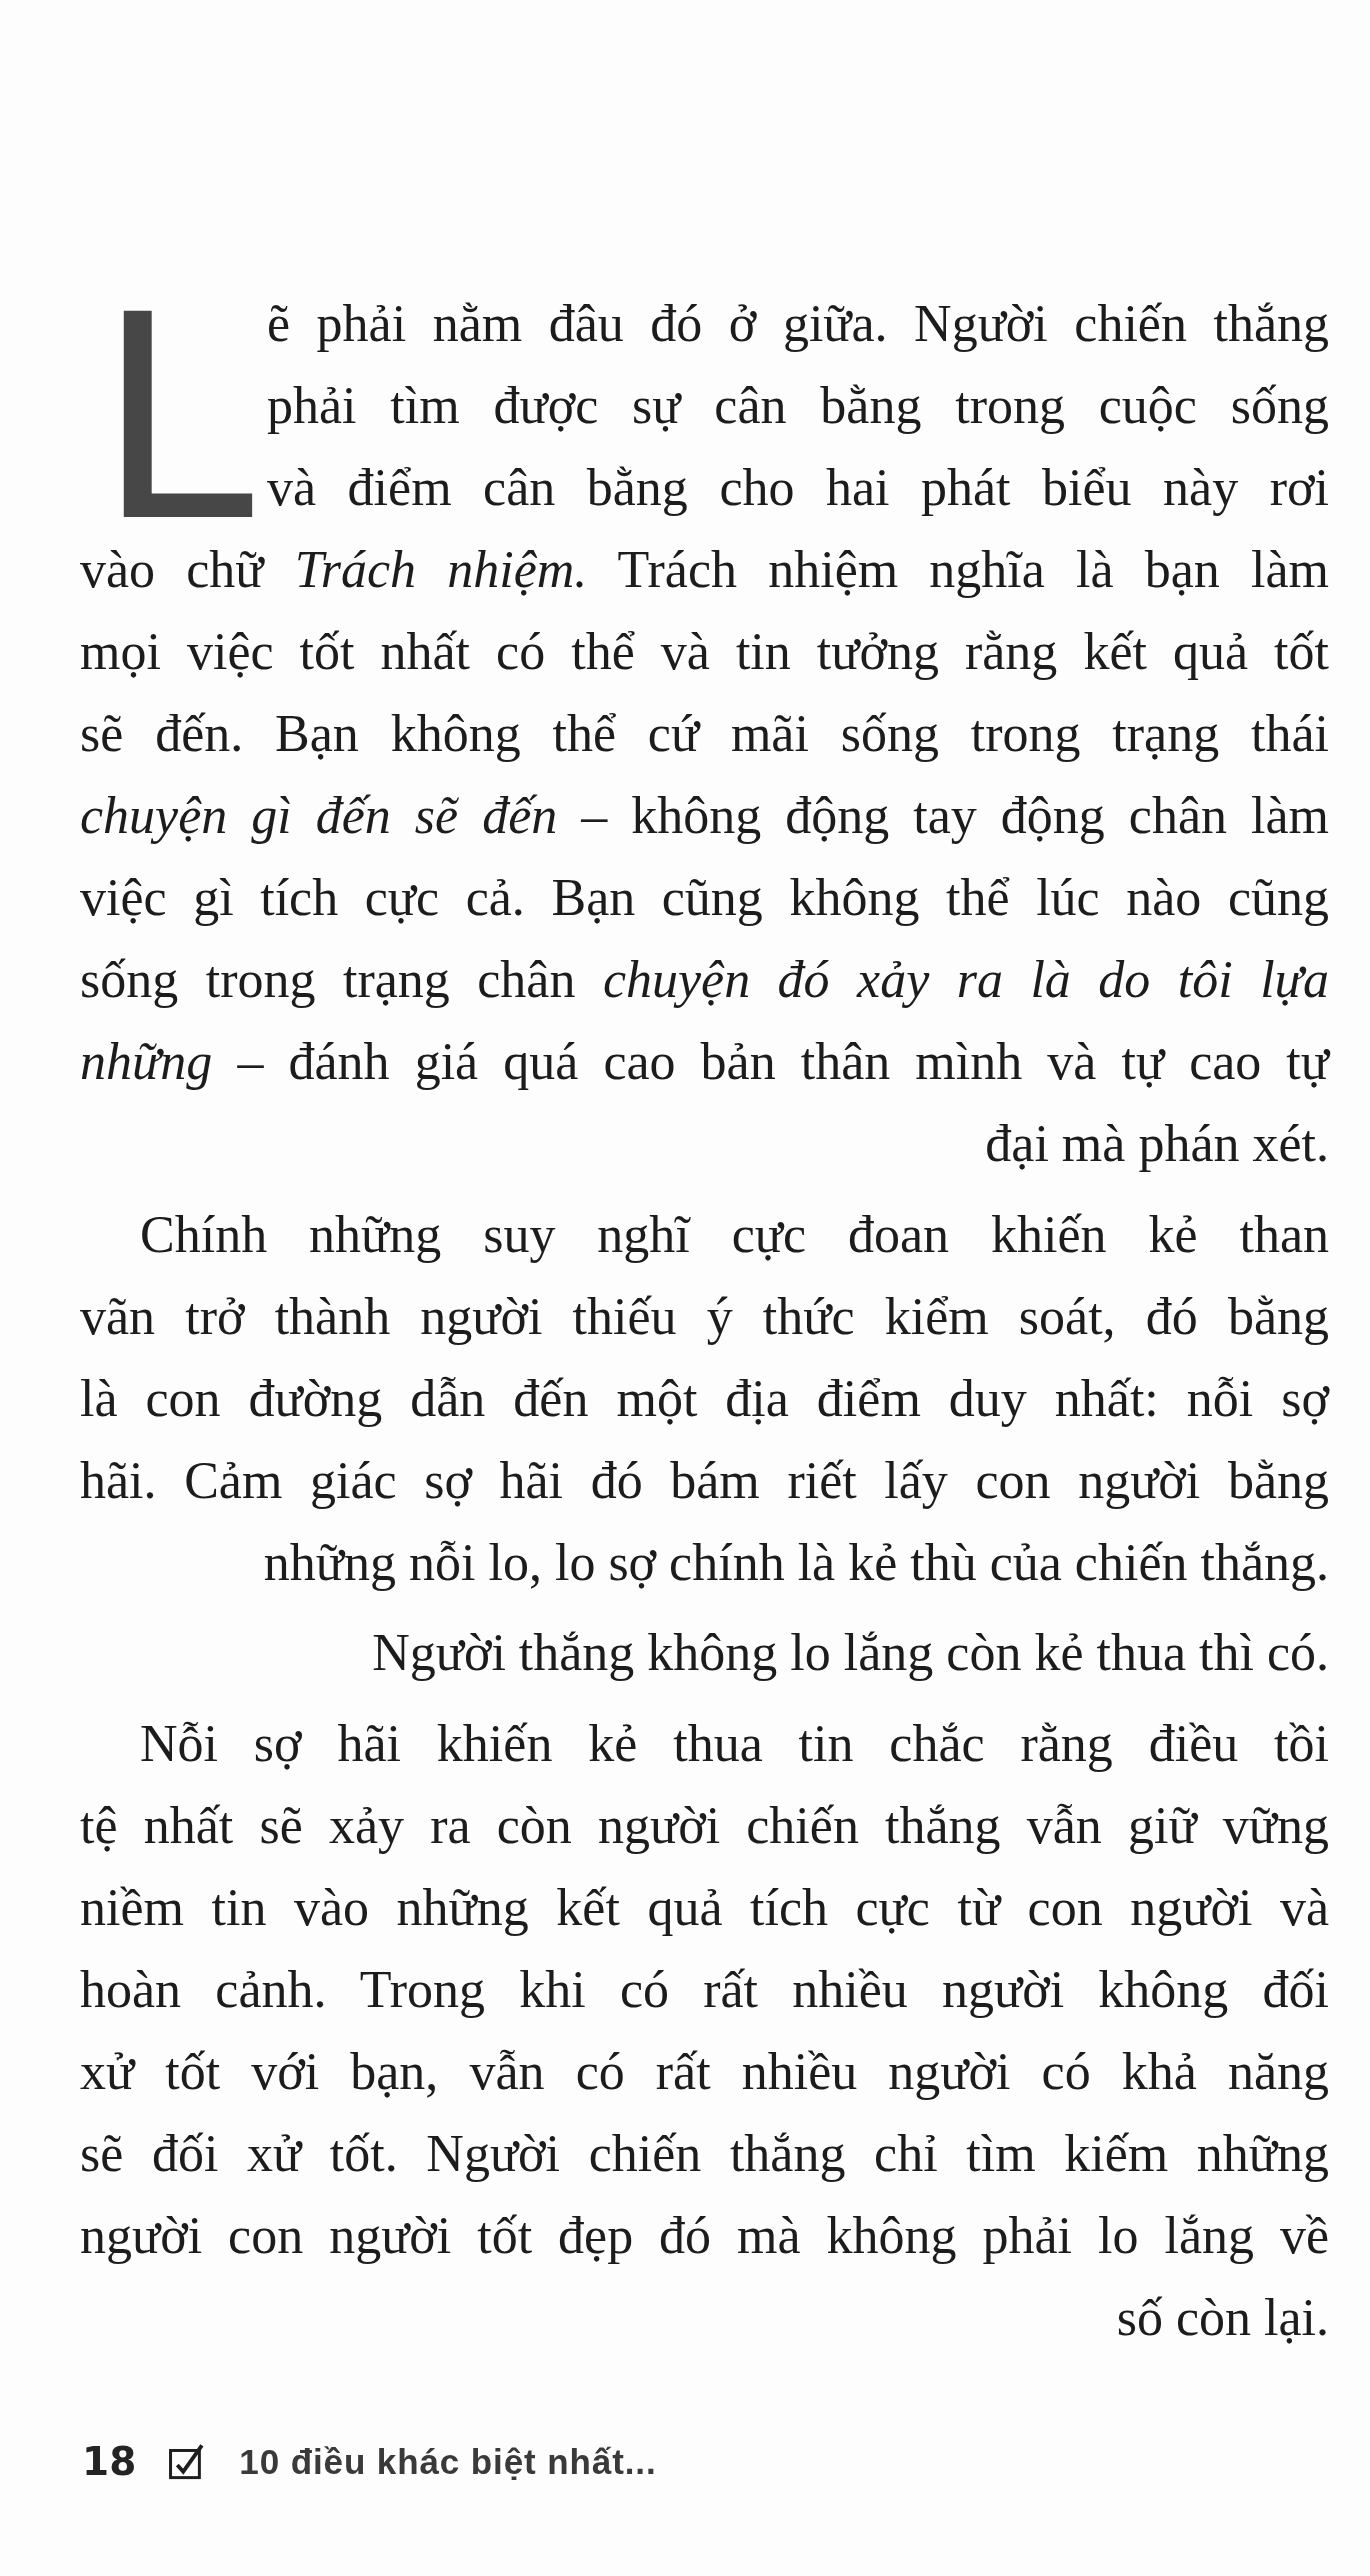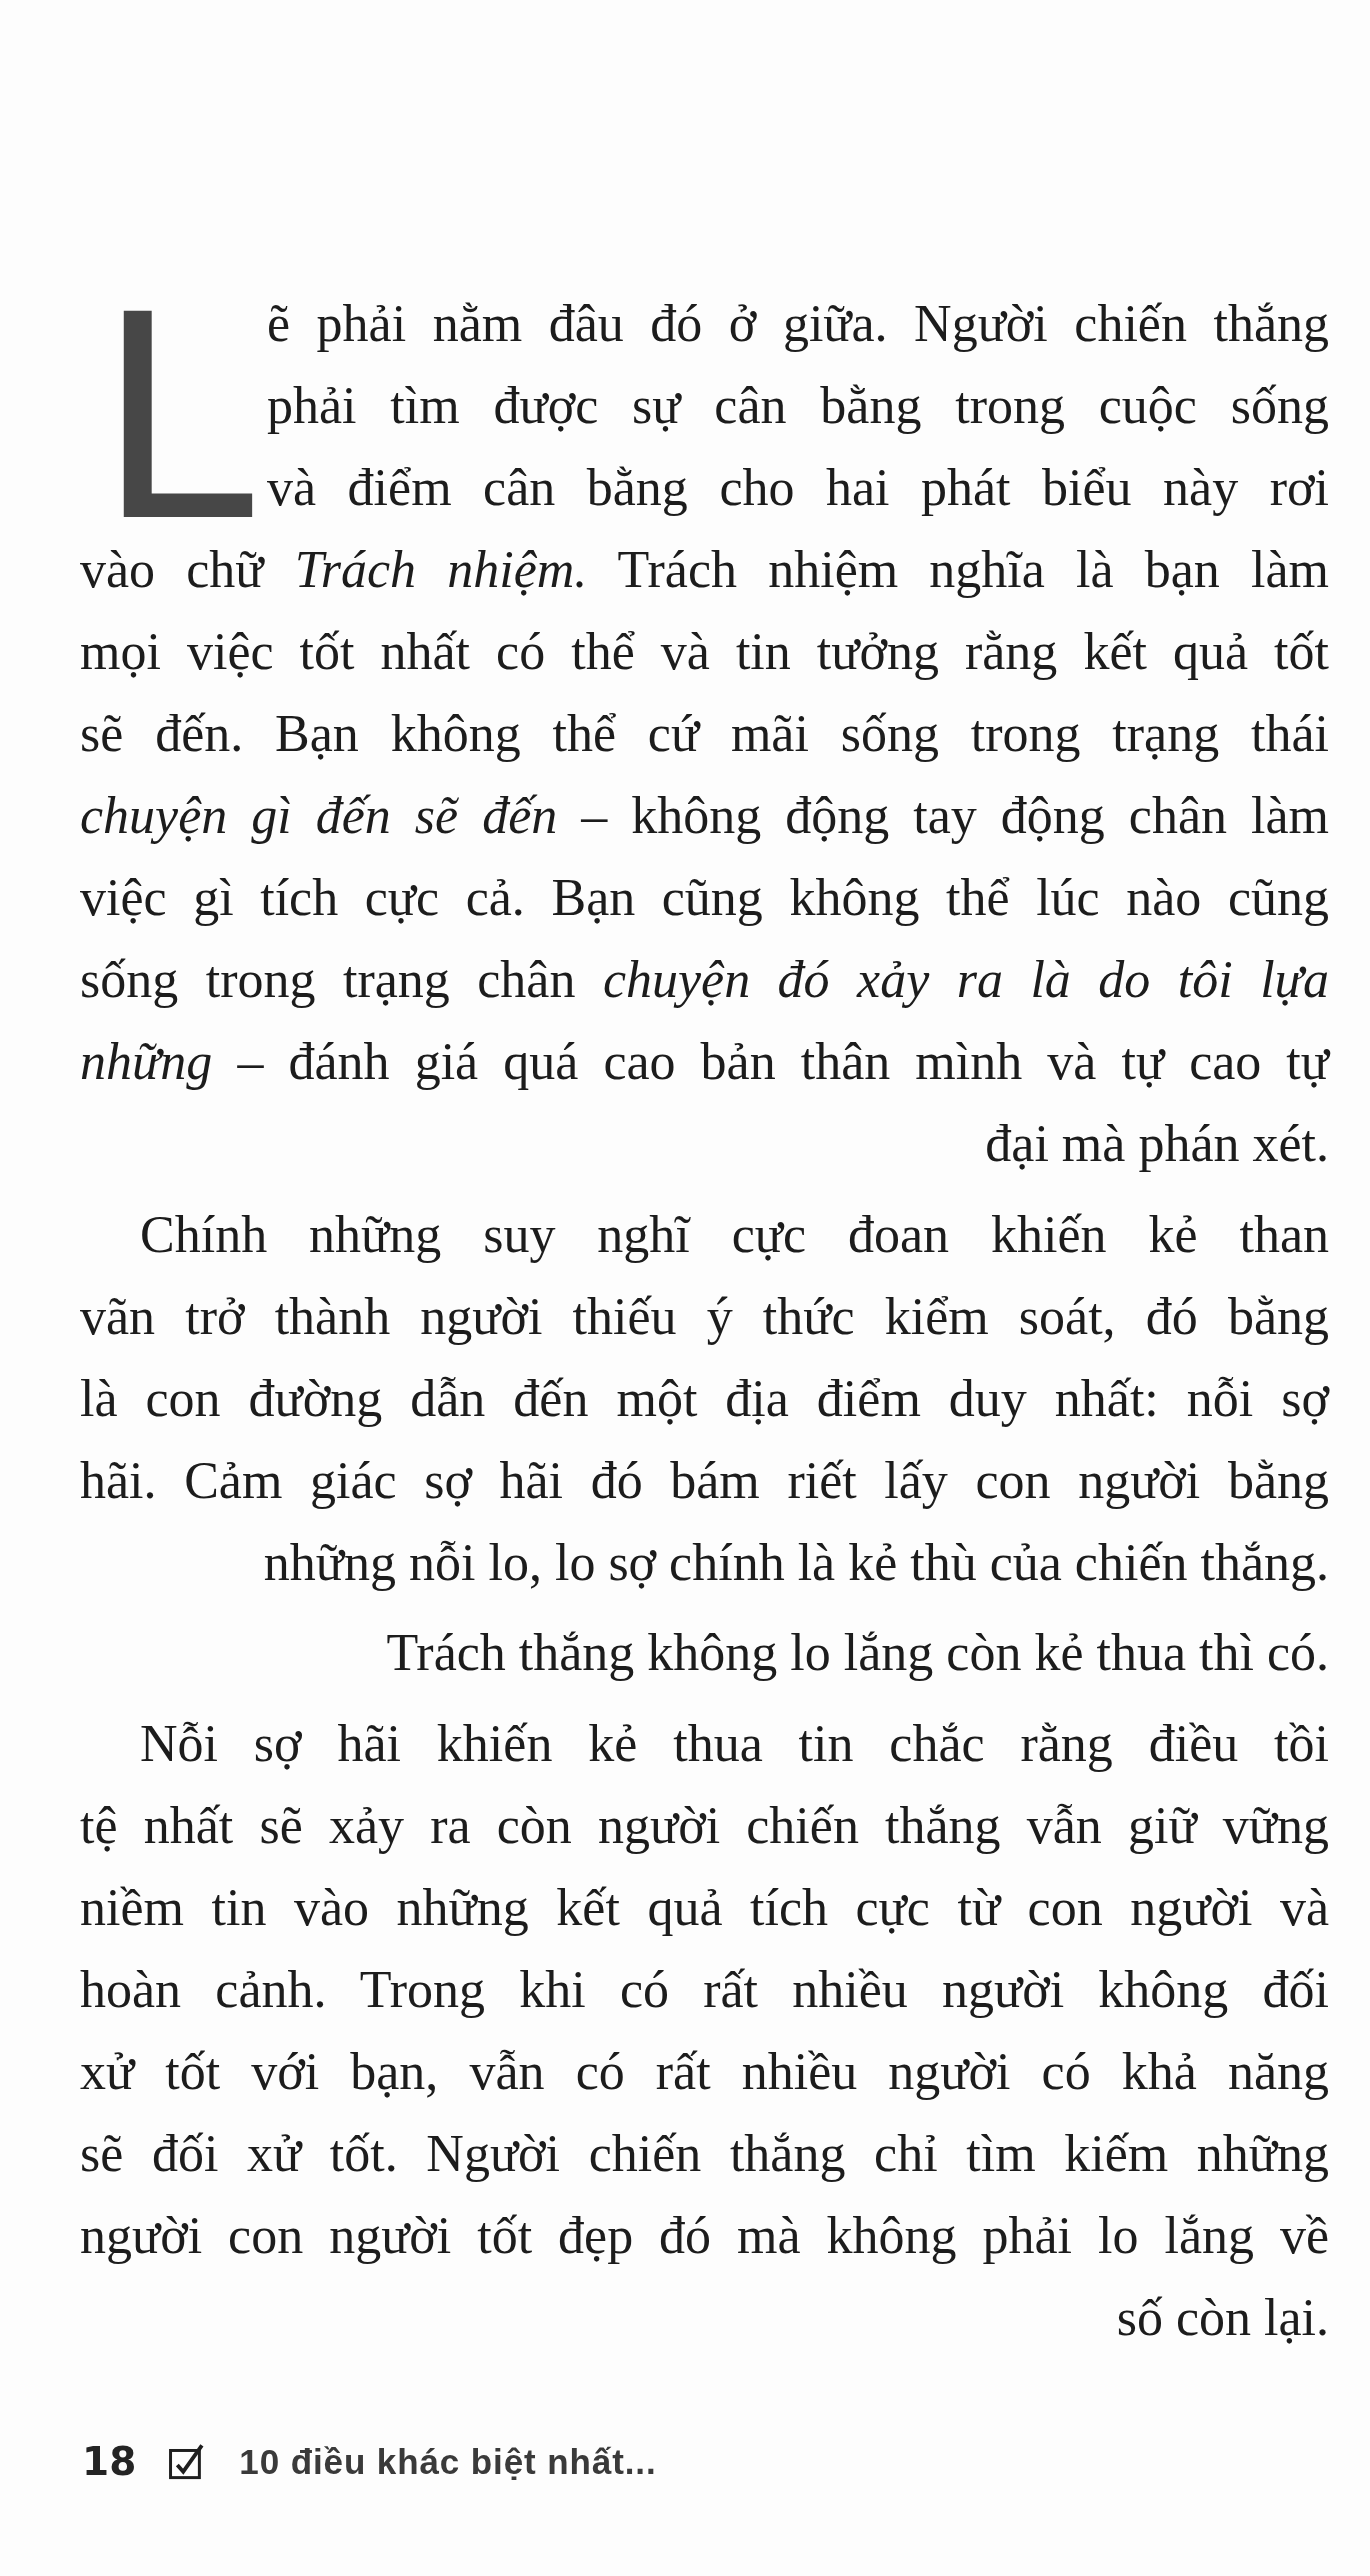--- a/index.html
+++ b/index.html
@@ -92,21 +92,21 @@
         <div class="line"><span>đại mà phán xét.</span></div>
       </div>
       <div class="paragraph">
         <div class="line j ind"><span>Chính những suy nghĩ cực đoan khiến kẻ than</span></div>
         <div class="line j"><span>vãn trở thành người thiếu ý thức kiểm soát, đó bằng</span></div>
         <div class="line j"><span>là con đường dẫn đến một địa điểm duy nhất: nỗi sợ</span></div>
         <div class="line j"><span>hãi. Cảm giác sợ hãi đó bám riết lấy con người bằng</span></div>
         <div class="line"><span>những nỗi lo, lo sợ chính là kẻ thù của chiến thắng.</span></div>
       </div>
       <div class="paragraph">
-        <div class="line ind"><span>Trách thắng không lo lắng còn kẻ thua thì có.</span></div>
+        <div class="line ind"><span>Người thắng không lo lắng còn kẻ thua thì có.</span></div>
       </div>
       <div class="paragraph">
         <div class="line j ind"><span>Nỗi sợ hãi khiến kẻ thua tin chắc rằng điều tồi</span></div>
         <div class="line j"><span>tệ nhất sẽ xảy ra còn người chiến thắng vẫn giữ vững</span></div>
         <div class="line j"><span>niềm tin vào những kết quả tích cực từ con người và</span></div>
         <div class="line j"><span>hoàn cảnh. Trong khi có rất nhiều người không đối</span></div>
         <div class="line j"><span>xử tốt với bạn, vẫn có rất nhiều người có khả năng</span></div>
         <div class="line j"><span>sẽ đối xử tốt. Người chiến thắng chỉ tìm kiếm những</span></div>
         <div class="line j"><span>người con người tốt đẹp đó mà không phải lo lắng về</span></div>
         <div class="line"><span>số còn lại.</span></div>

